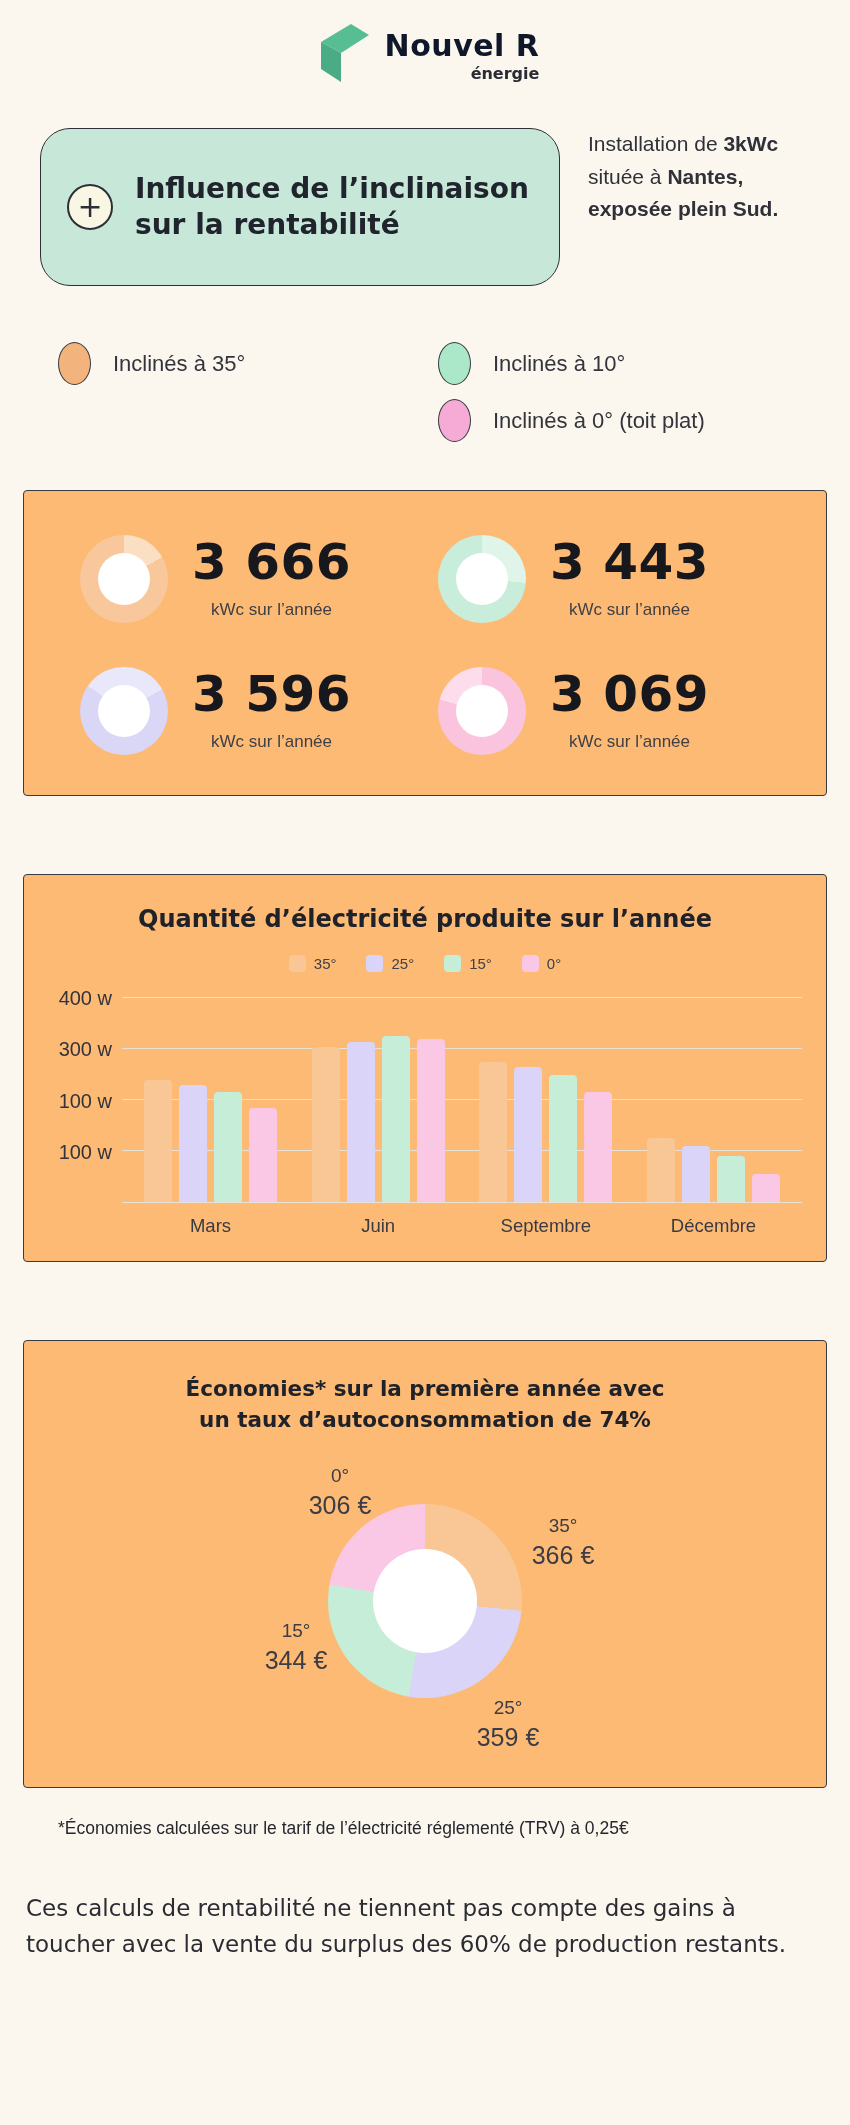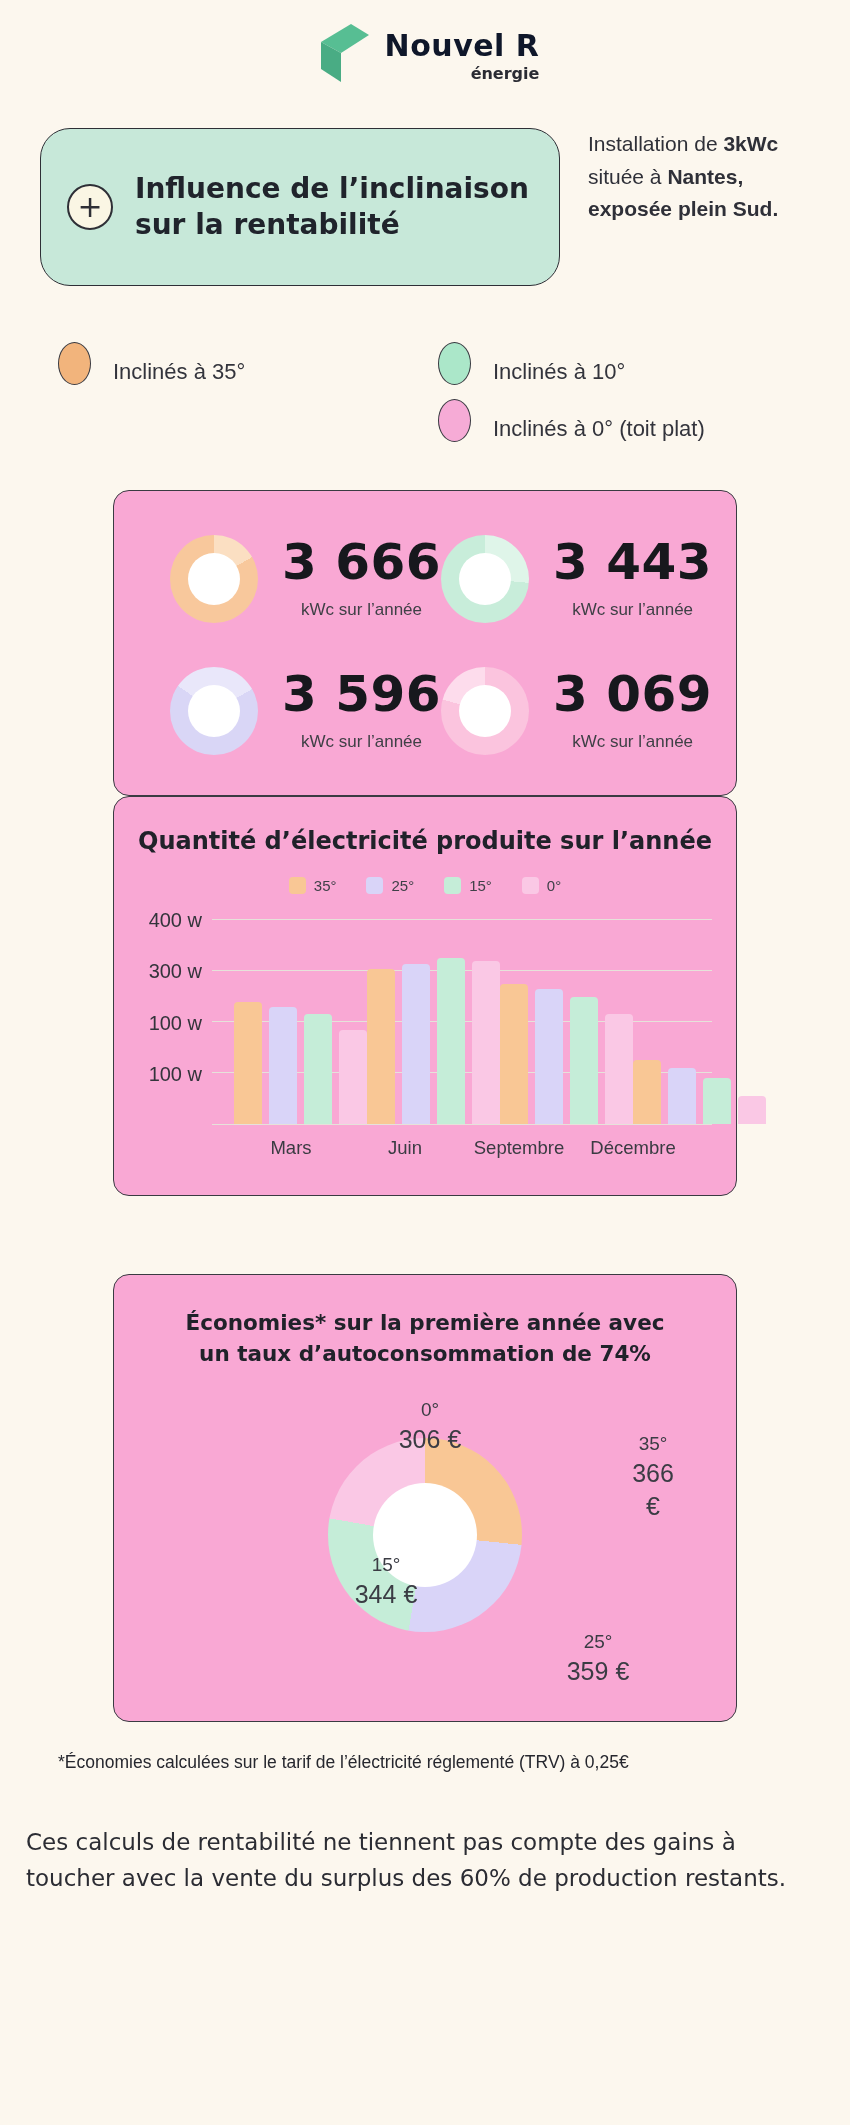--- a/index.html
+++ b/index.html
@@ -38,58 +38,58 @@
     font-family: "DejaVu Sans", sans-serif; line-height: 1;
   }
   .pill-title { font-family: "DejaVu Sans", sans-serif; font-weight: bold; font-size: 28px; line-height: 1.3; color: #20242C; }
   .header-sub { font-size: 21px; line-height: 1.55; color: #2F3038; max-width: 250px; }
   .header-sub b { font-weight: bold; }
 
   
   .legend { display: flex; margin-top: 56px; padding: 0 40px 0 58px; }
   .legend-col { display: flex; flex-direction: column; gap: 14px; }
   .legend-col:first-child { width: 380px; }
-  .legend-item { display: flex; align-items: flex-end; gap: 22px; }
+  .legend-item { display: flex; align-items: center; gap: 22px; }
   .legend-dot {
     width: 33px; height: 43px; border-radius: 50%;
     border: 1.5px solid #3A3B42; flex-shrink: 0;
   }
   .legend-label { font-size: 22px; color: #33343C; }
 
   
   .card {
-    width: 624px; margin: 0 auto; background: #f9a8d4;
-    border: 1.5px solid #3A3B42; border-radius: 16px;
+    width: 804px; margin: 0 auto; background: #fdba74;
+    border: 1.5px solid #3A3B42; border-radius: 4px;
   }
 
   
   .stats-card { margin-top: 48px; padding: 44px 30px 40px 56px; display: grid; grid-template-columns: 1fr 1fr; row-gap: 44px; }
   .stat-cell { display: flex; align-items: flex-start; gap: 24px; }
   .stat-ring { width: 88px; height: 88px; border-radius: 50%; position: relative; flex-shrink: 0; }
   .stat-ring .hole { position: absolute; left: 50%; top: 50%; width: 52px; height: 52px; transform: translate(-50%,-50%); background: #FFFFFF; border-radius: 50%; }
   .stat-numcol { display: flex; flex-direction: column; align-items: center; }
   .stat-value { font-family: "DejaVu Sans", sans-serif; font-weight: bold; font-size: 50px; color: #17181D; letter-spacing: 0.5px; line-height: 1.1; white-space: nowrap; }
   .stat-unit { font-size: 17px; color: #3F4046; margin-top: 10px; }
 
   
-  .chart-card { padding: 30px 24px 36px 24px; }
+  .chart-card { margin-top: 78px; padding: 30px 24px 24px 24px; }
   .chart-title { font-family: "DejaVu Sans", sans-serif; font-weight: bold; font-size: 24px; text-align: center; color: #20222A; }
   .bar-legend { display: flex; justify-content: center; gap: 30px; margin-top: 22px; }
   .bar-legend-item { display: flex; align-items: center; gap: 8px; }
   .bar-legend-swatch { width: 17px; height: 17px; border-radius: 4px; }
   .bar-legend-label { font-size: 15px; color: #3F4048; }
   .chart-body { display: flex; margin-top: 16px; }
   .y-axis { width: 74px; position: relative; height: 215px; flex-shrink: 0; }
   .y-tick { position: absolute; right: 10px; transform: translateY(50%); font-size: 20px; color: #33343B; white-space: nowrap; }
   .plot { position: relative; flex: 1; height: 215px; border-bottom: 1px solid #E6E2DA; }
   .gridline { position: absolute; left: 0; right: 0; height: 1px; background: #E6E2DA; }
   .groups { position: absolute; left: 0; right: 0; top: 0; bottom: 0; display: flex; justify-content: space-between; padding: 0 22px; align-items: flex-end; }
   .bar-group { display: flex; gap: 7px; align-items: flex-end; height: 100%; }
   .bar { width: 28px; border-radius: 4px 4px 0 0; }
-  .x-labels { display: flex; justify-content: flex-end; padding: 0 22px; margin-left: 74px; margin-top: 12px; }
+  .x-labels { display: flex; justify-content: space-between; padding: 0 22px; margin-left: 74px; margin-top: 12px; }
   .x-label { width: 133px; text-align: center; font-size: 18.5px; color: #3A3B42; }
 
   
   .donut-card { margin-top: 78px; padding: 32px 24px 30px 24px; height: 448px; }
   .donut-title { font-family: "DejaVu Sans", sans-serif; font-weight: bold; font-size: 21.5px; text-align: center; color: #20222A; line-height: 1.45; }
   .donut-area { position: relative; height: 320px; margin-top: 8px; }
   .donut { position: absolute; left: 50%; top: 158px; width: 194px; height: 194px; transform: translate(-50%,-50%); border-radius: 50%; }
   .donut .hole { position: absolute; left: 50%; top: 50%; width: 104px; height: 104px; transform: translate(-50%,-50%); background: #FFFFFF; border-radius: 50%; }
   .donut-label { position: absolute; transform: translate(-50%,-50%); text-align: center; color: #3B3C44; }
   .donut-label .deg { font-size: 19px; line-height: 1.3; }

